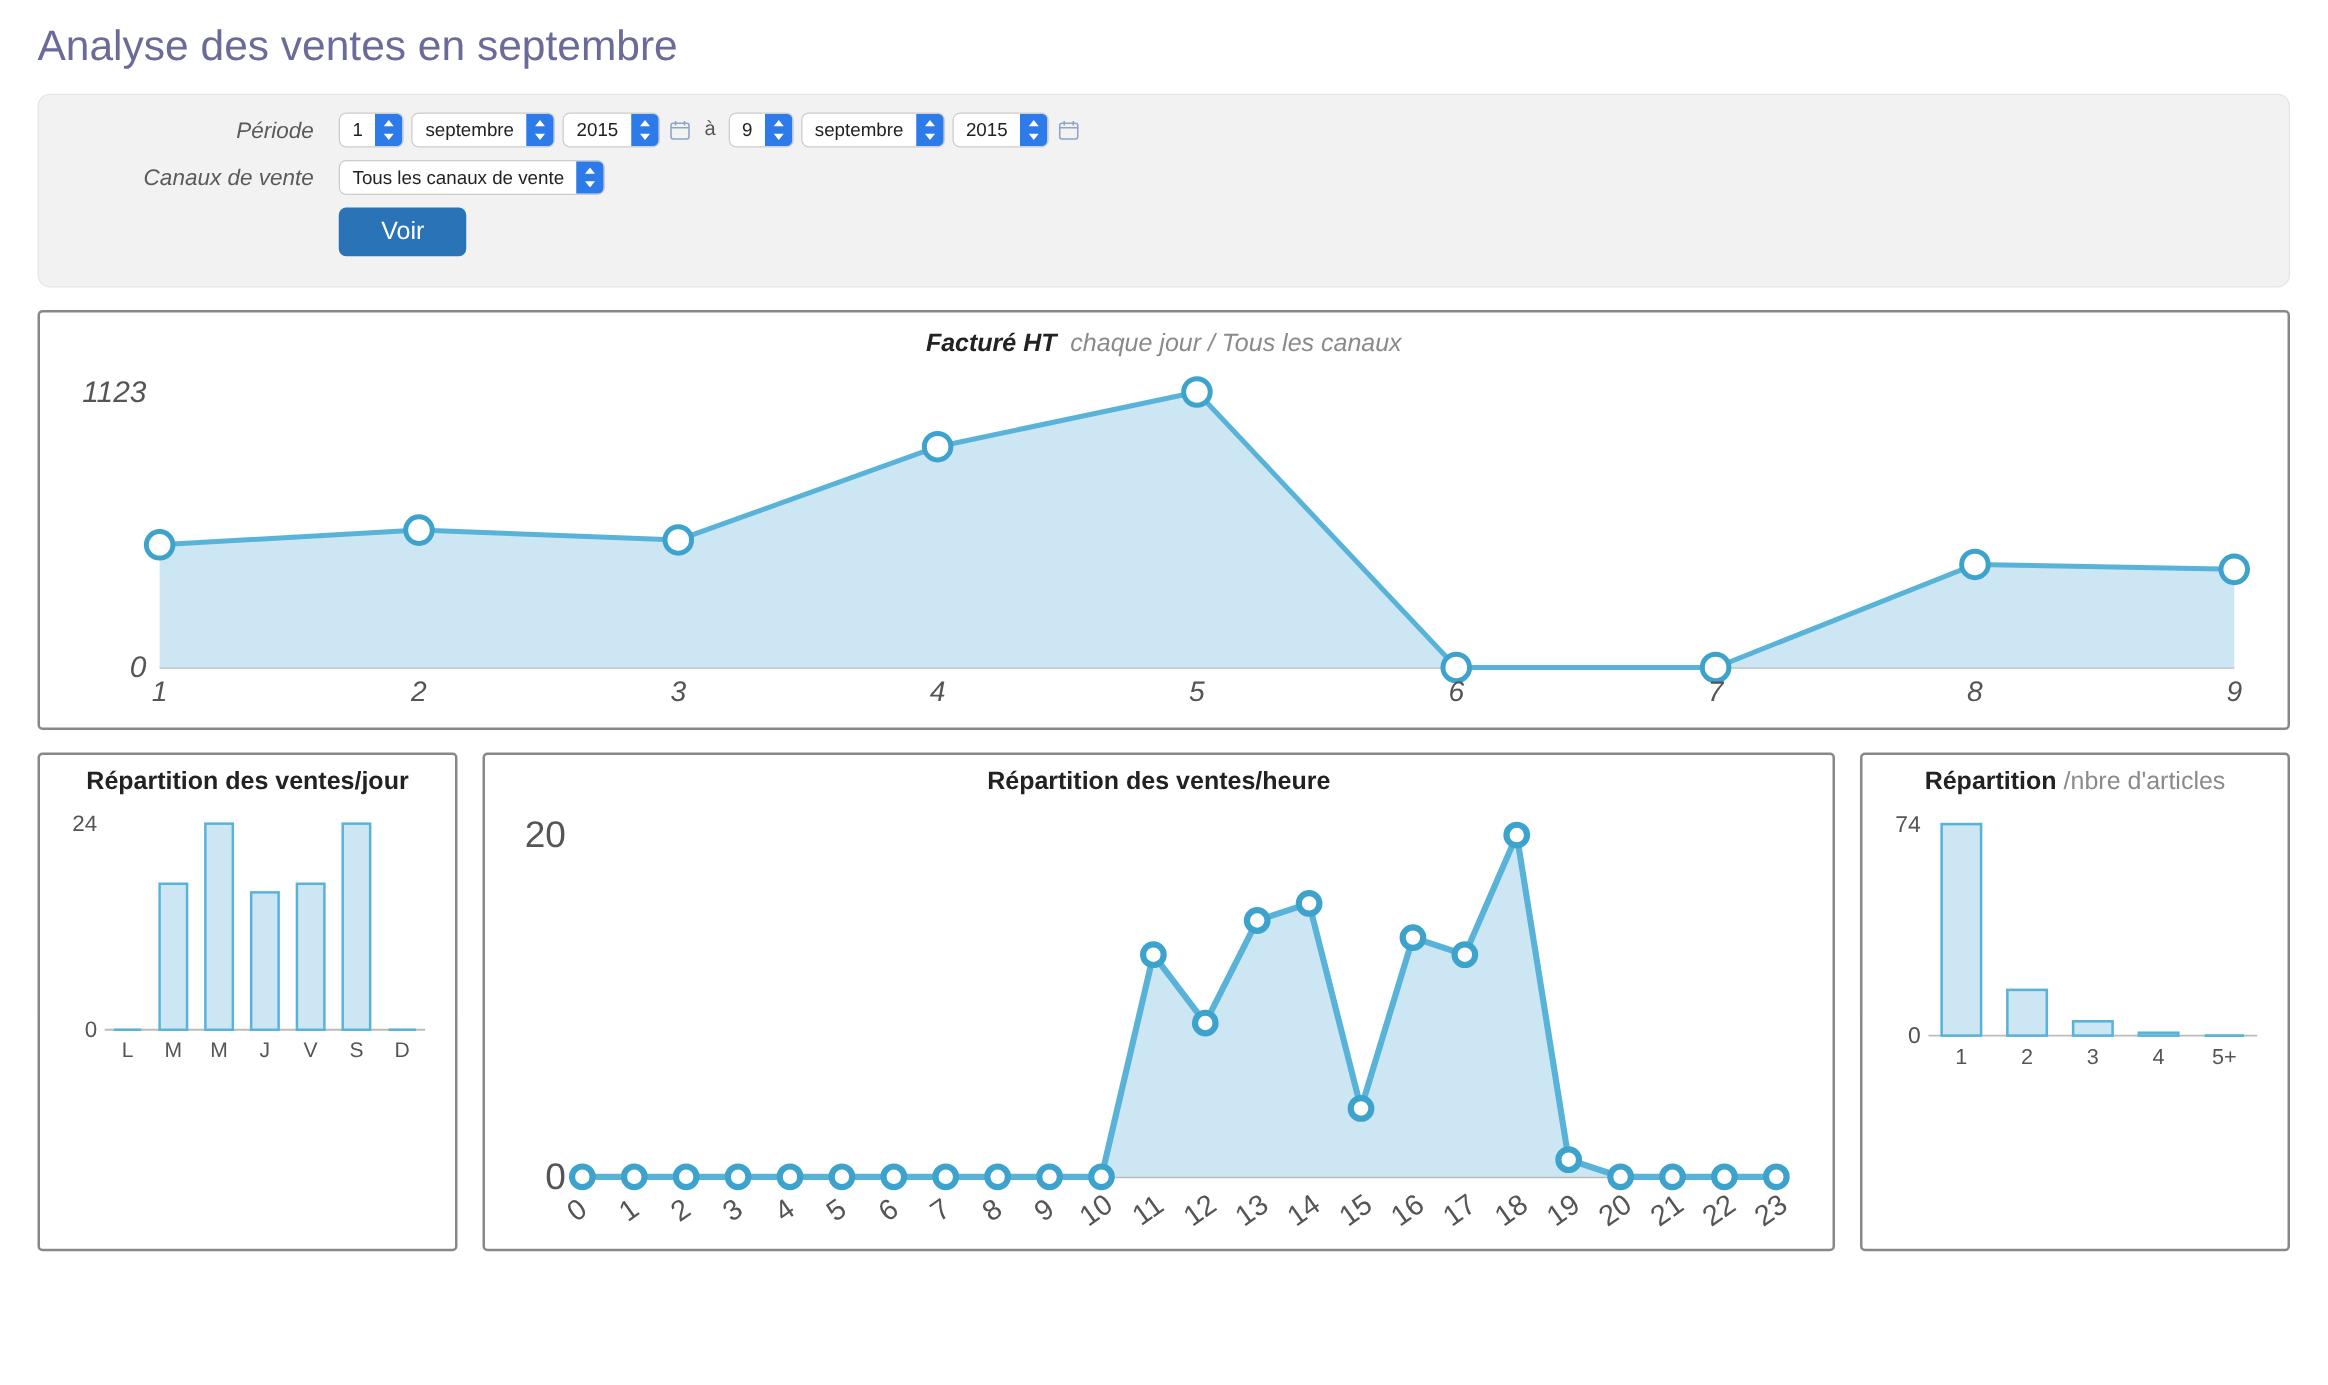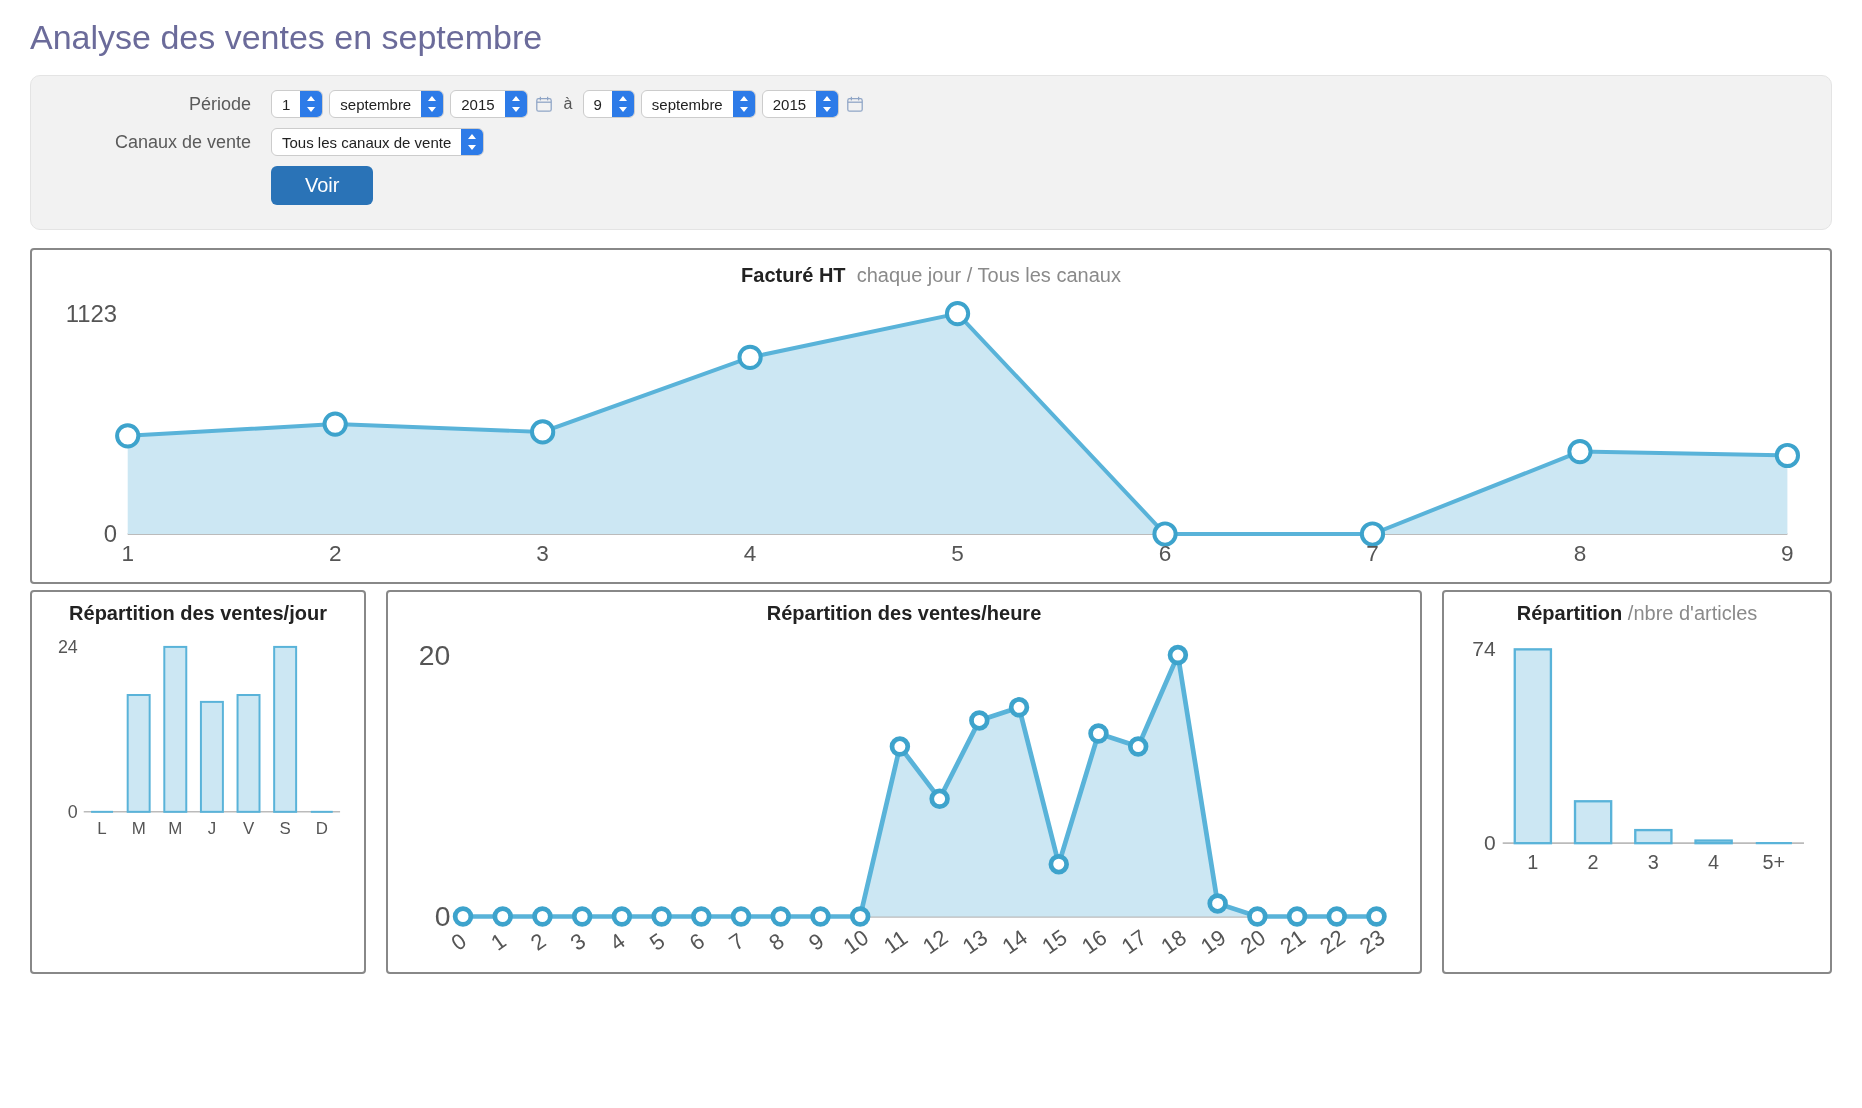--- a/index.html
+++ b/index.html
@@ -3,21 +3,21 @@
 <meta charset="utf-8">
 <style>
 * { box-sizing: border-box; margin: 0; padding: 0; }
 body { font-family: "Helvetica Neue", Arial, sans-serif; background: #fff; color: #333; padding: 10px 30px; }
 h1 { font-weight: 400; color: #6b6b9a; font-size: 34px; margin: 8px 0 18px 0; }
 .filters {
   background: #f2f2f2; border: 1px solid #e4e4e4; border-radius: 10px;
   padding: 14px 20px; margin-bottom: 18px;
 }
 .filter-row { display: flex; align-items: center; margin-bottom: 10px; }
-.filter-label { width: 220px; text-align: right; padding-right: 20px; font-size: 18px; color: #5a5a5a; }
+.filter-label { width: 220px; text-align: right; padding-right: 20px; font-size: 18px; color: #5a5a5a; font-style: italic; }
 .filter-ctrl { display: flex; align-items: center; gap: 6px; flex-wrap: wrap; }
 .sel {
   display: inline-flex; align-items: stretch; background: #fff; border: 1px solid #ccc;
   border-radius: 6px; overflow: hidden; height: 28px; font-size: 15px;
 }
 .sel .val { padding: 3px 10px; display: flex; align-items: center; color: #222; }
 .sel .caret {
   width: 22px; background: #2d7be8;
   display: flex; align-items: center; justify-content: center;
 }
@@ -26,30 +26,30 @@
 .cal-icon svg { width: 18px; height: 18px; stroke:#8fa5c6; fill:none; stroke-width:1.4; }
 .sep { color: #555; font-size: 16px; padding: 0 4px; }
 .btn-voir {
   background: #2a73b7; color:#fff; border:none; border-radius:6px;
   padding: 8px 34px; font-size: 20px; font-weight: 500; cursor: pointer;
 }
 
 .chart-panel, .sub-panel {
   border: 2px solid #888; border-radius: 4px; background:#fff;
 }
-.chart-panel { padding: 14px 16px 8px 16px; margin-bottom: 6px; }
+.chart-panel { padding: 14px 16px 8px 16px; margin-bottom: 18px; font-style: italic; }
 .chart-title { text-align:center; font-size: 20px; margin-bottom: 8px; }
 .chart-title .bold { font-weight: 700; color:#222; }
 .chart-title .grey { color:#8a8a8a; font-weight: 400; }
 
 .sub-row { display:flex; gap: 20px; }
 .sub-panel { flex: 0 0 auto; padding: 10px 12px 8px 12px; }
 .sub-panel.p1 { width: 336px; }
 .sub-panel.p2 { flex: 1 1 auto; }
-.sub-panel.p3 { width: 390px; }
+.sub-panel.p3 { width: 344px; }
 
 .svg-chart { display:block; width:100%; }
 .axis-text { font-size: 18px; fill:#555; }
 .tick-text { font-size: 17px; fill:#555; }
 .tick-text-sm { font-size: 14px; fill:#555; }
 .area { fill:#cce7f3; stroke:none; }
 .line { fill:none; stroke:#59b3d9; stroke-width:3; }
 .pt { fill:#fff; stroke:#3da3cc; stroke-width:3; }
 .bar { fill:#cce7f3; stroke:#59b3d9; stroke-width:2; }
 .axis-line { stroke:#bbb; stroke-width:1.5; }

